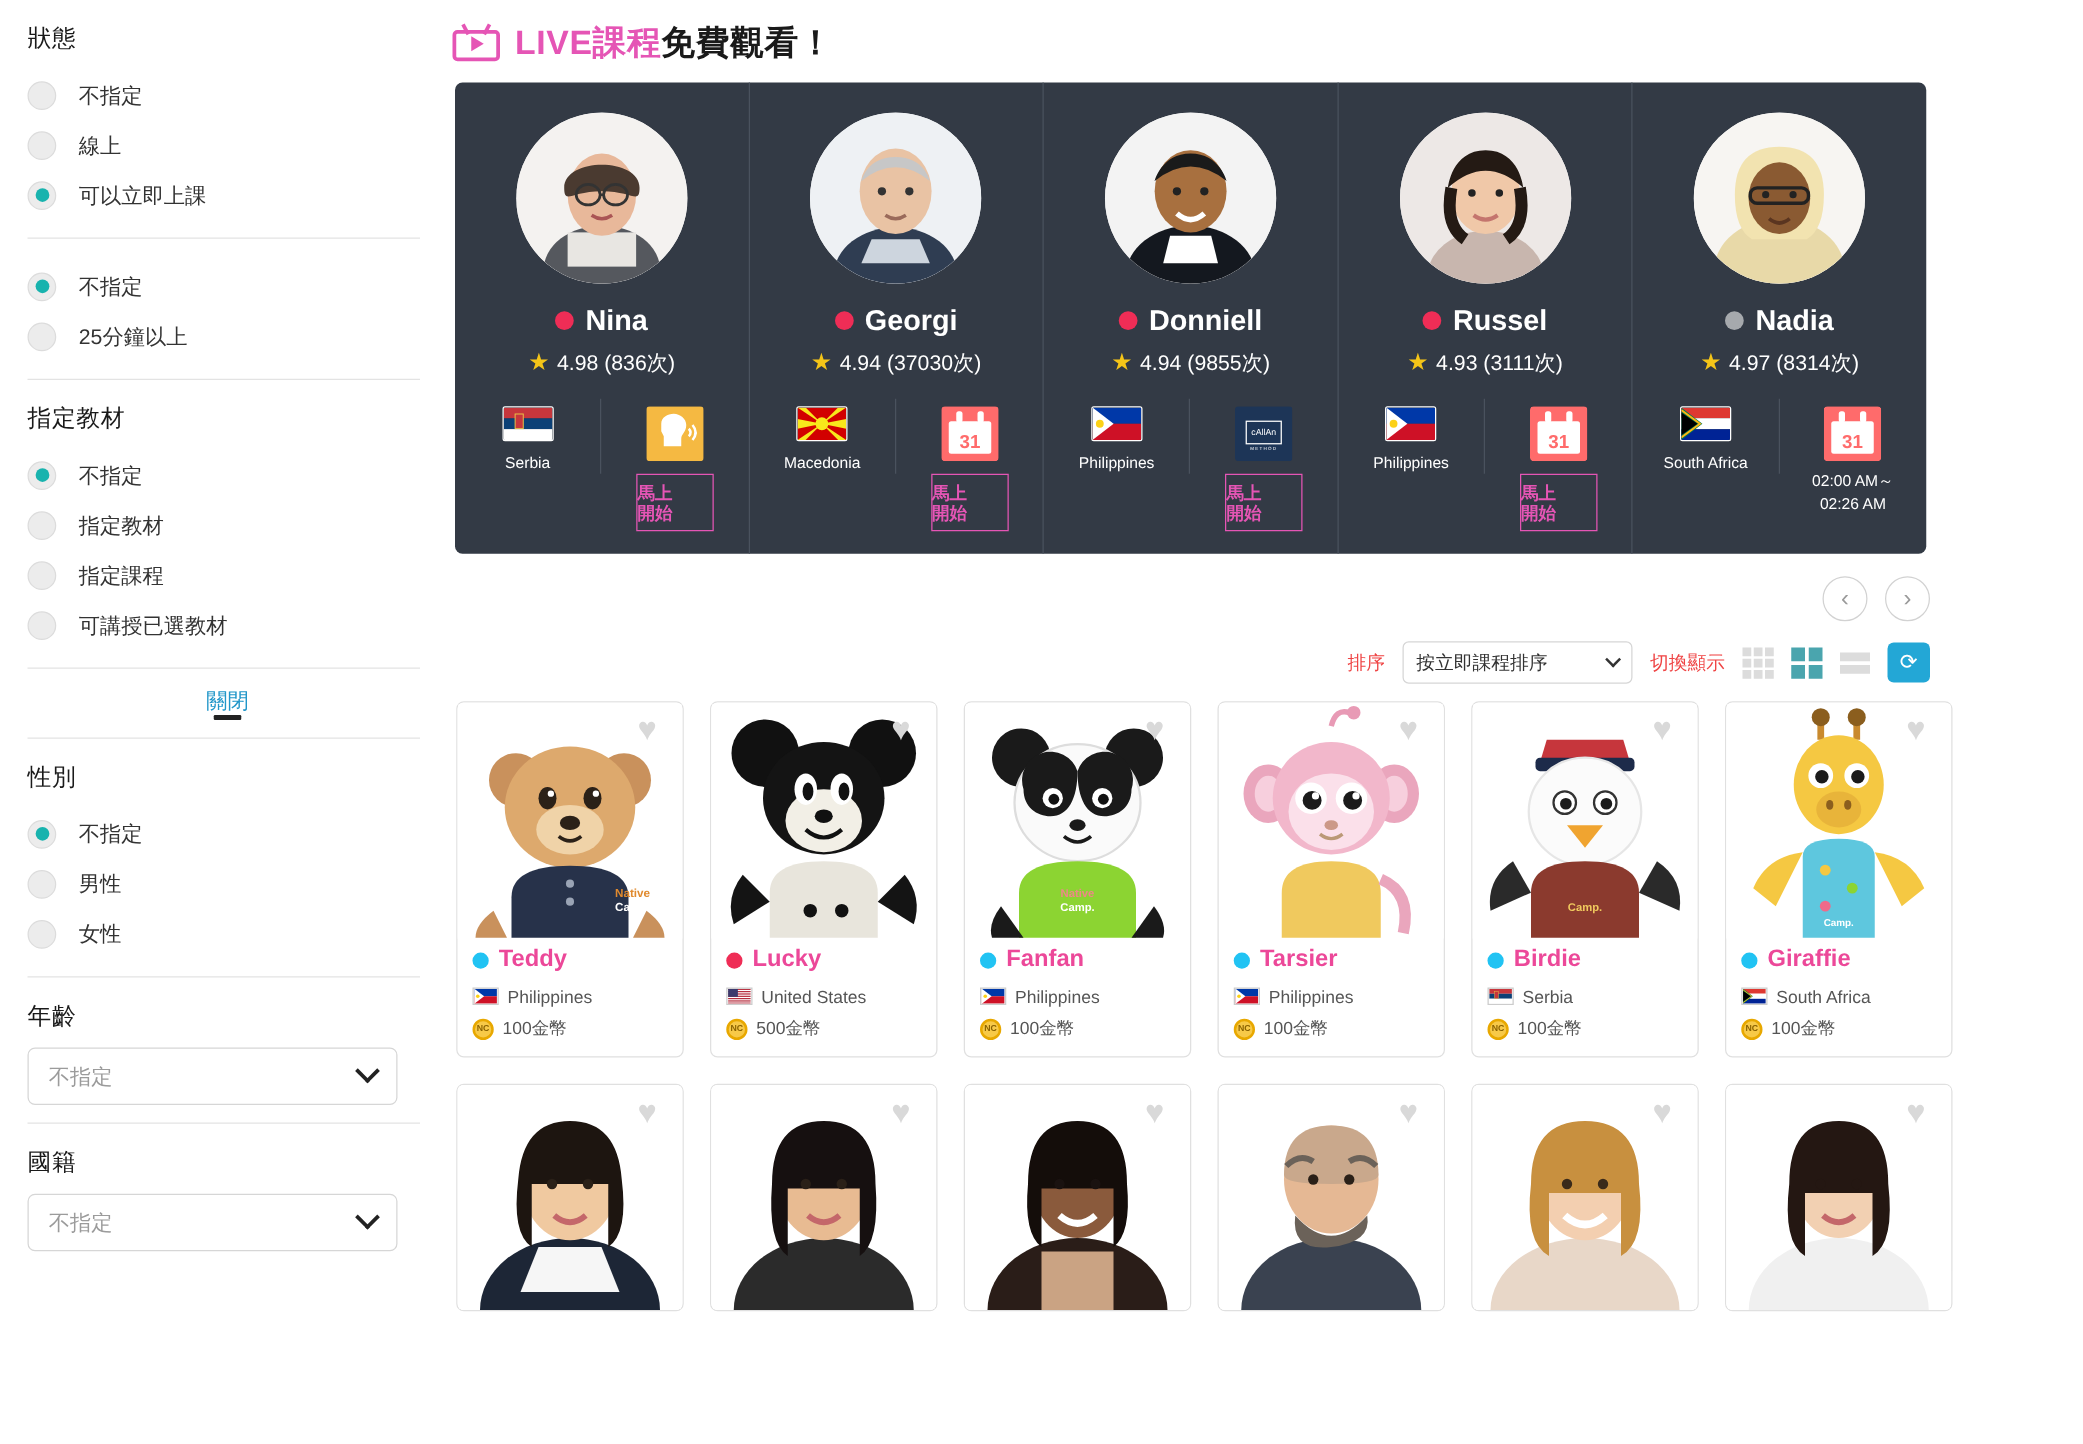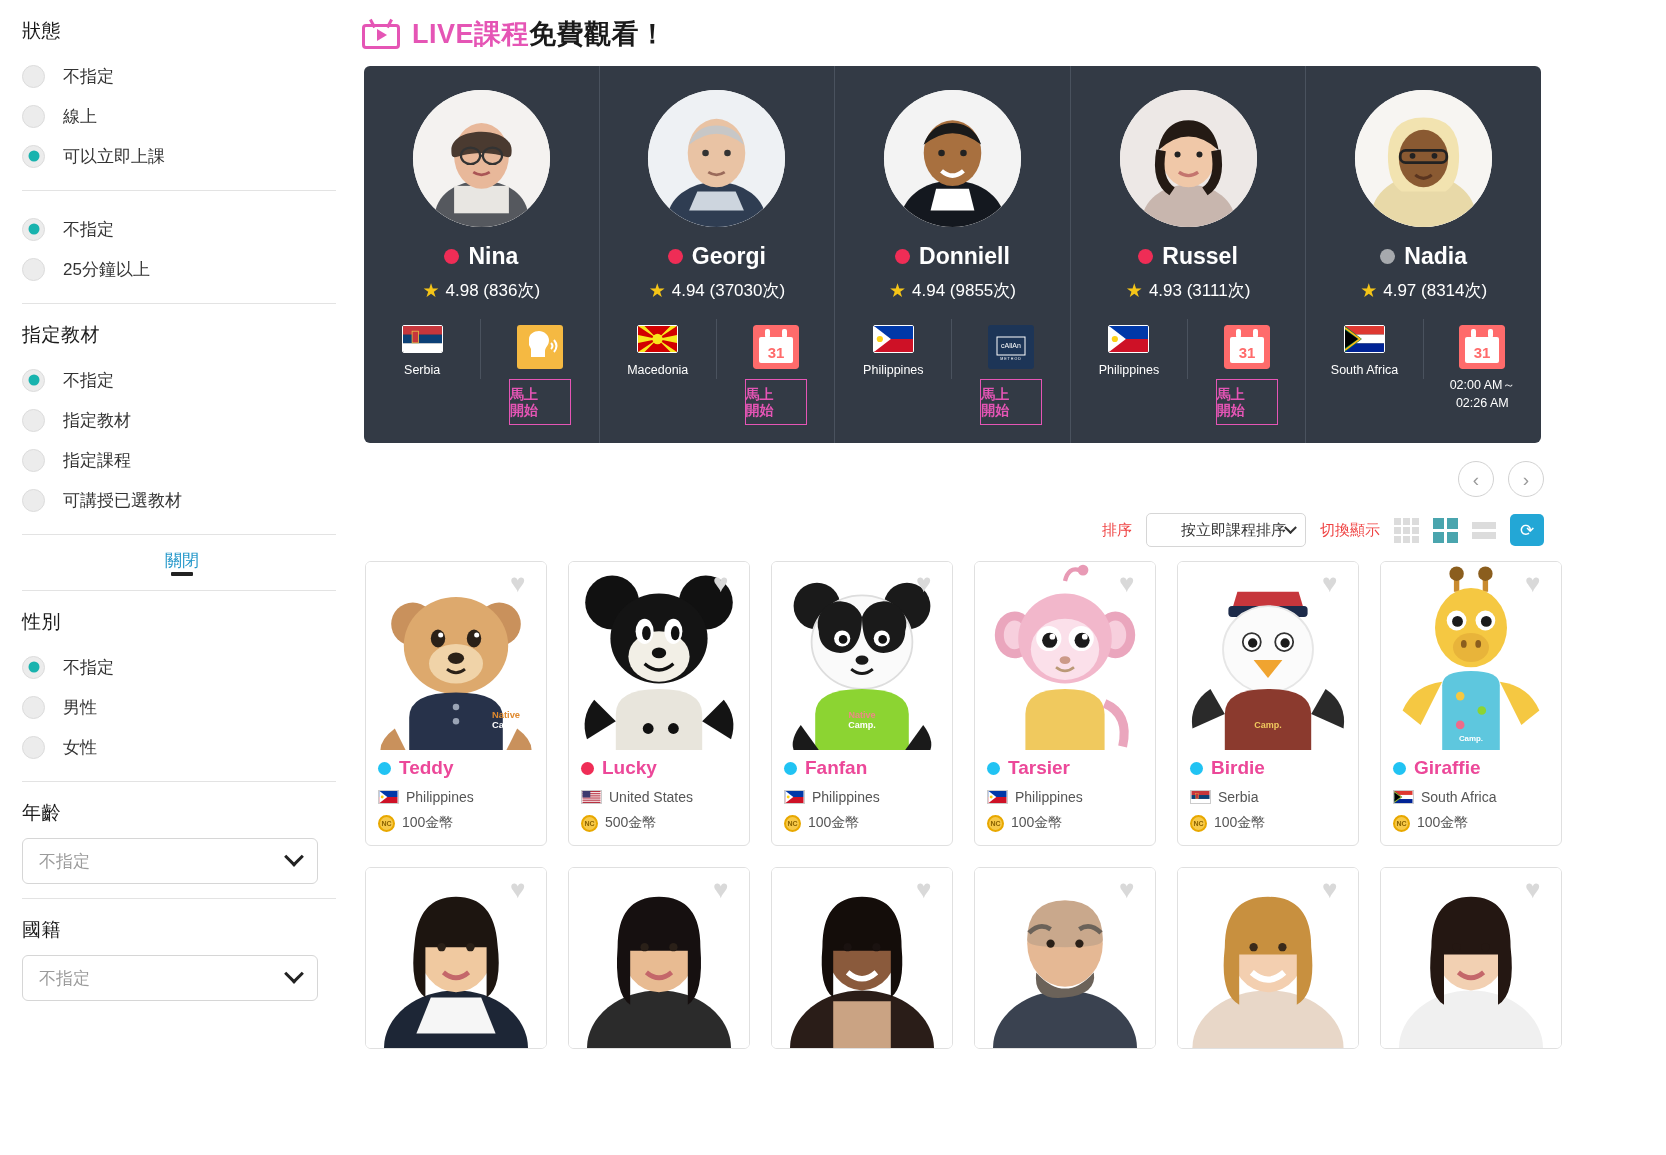--- a/index.html
+++ b/index.html
@@ -133,22 +133,22 @@
   }
 
   .section-title { font-size: 24px; font-weight: bold; color: #1a1a1a; margin: 24px 0 0 3px; }
 
   .controls-row {
     display: flex; align-items: center; justify-content: flex-end;
     gap: 14px; width: 1190px; margin-top: 16px; padding-right: 8px;
   }
   .ctrl-label { font-size: 15px; color: #ef4444; }
   .sort-select {
-    width: 160px; height: 34px; border: 1px solid #d6d6d6; border-radius: 5px;
-    background: #fff; display: flex; align-items: center; justify-content: flex-end;
+    width: 184px; height: 34px; border: 1px solid #d6d6d6; border-radius: 5px;
+    background: #fff; display: flex; align-items: center; justify-content: space-between;
     padding: 0 10px; font-size: 15px; color: #333; cursor: pointer;
   }
   .sort-chev { width: 9px; height: 9px; border-right: 2px solid #333; border-bottom: 2px solid #333;
                transform: rotate(45deg) translate(-2px,-2px); }
   .view-grid { display: grid; grid-template-columns: repeat(3,1fr); gap: 2px; cursor: pointer; }
   .view-grid i { display: block; width: 7px; height: 7px; background: #dcdcdc; }
   .view-grid2 { display: grid; grid-template-columns: repeat(2,1fr); gap: 3px; cursor: pointer; }
   .view-grid2 i { display: block; width: 11px; height: 11px; background: #4aa5ae; }
   .view-list { display: flex; flex-direction: column; gap: 3px; cursor: pointer; }
   .view-list i { display: block; width: 24px; height: 7px; background: #dcdcdc; }

